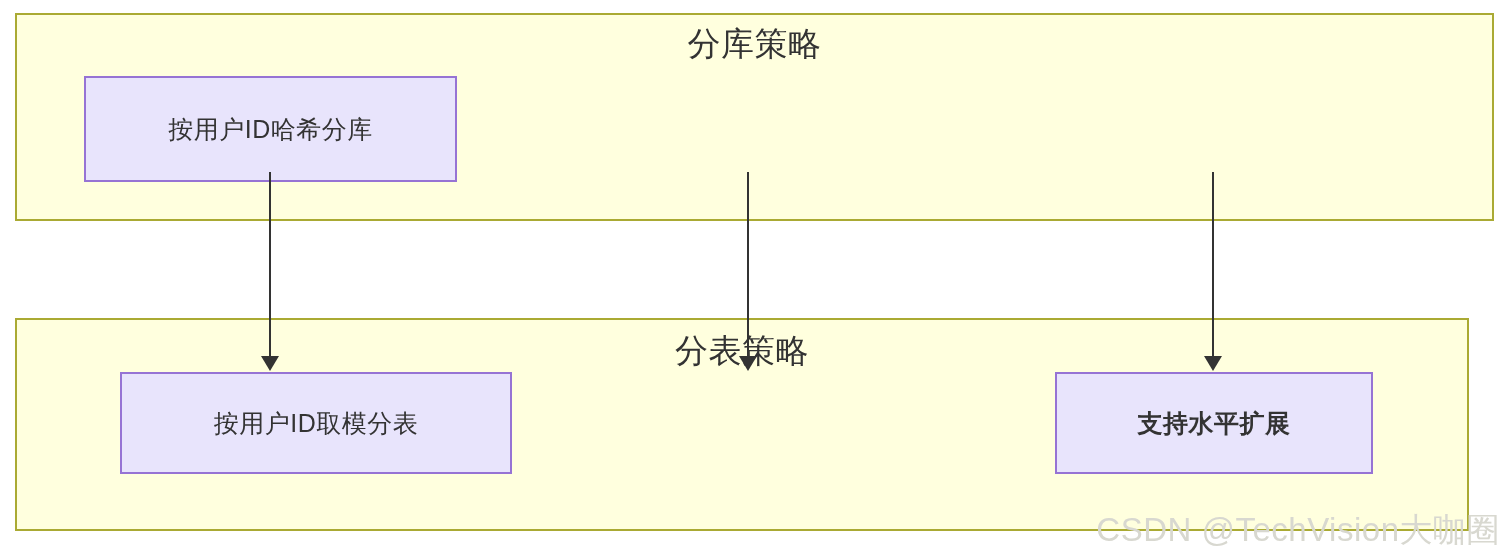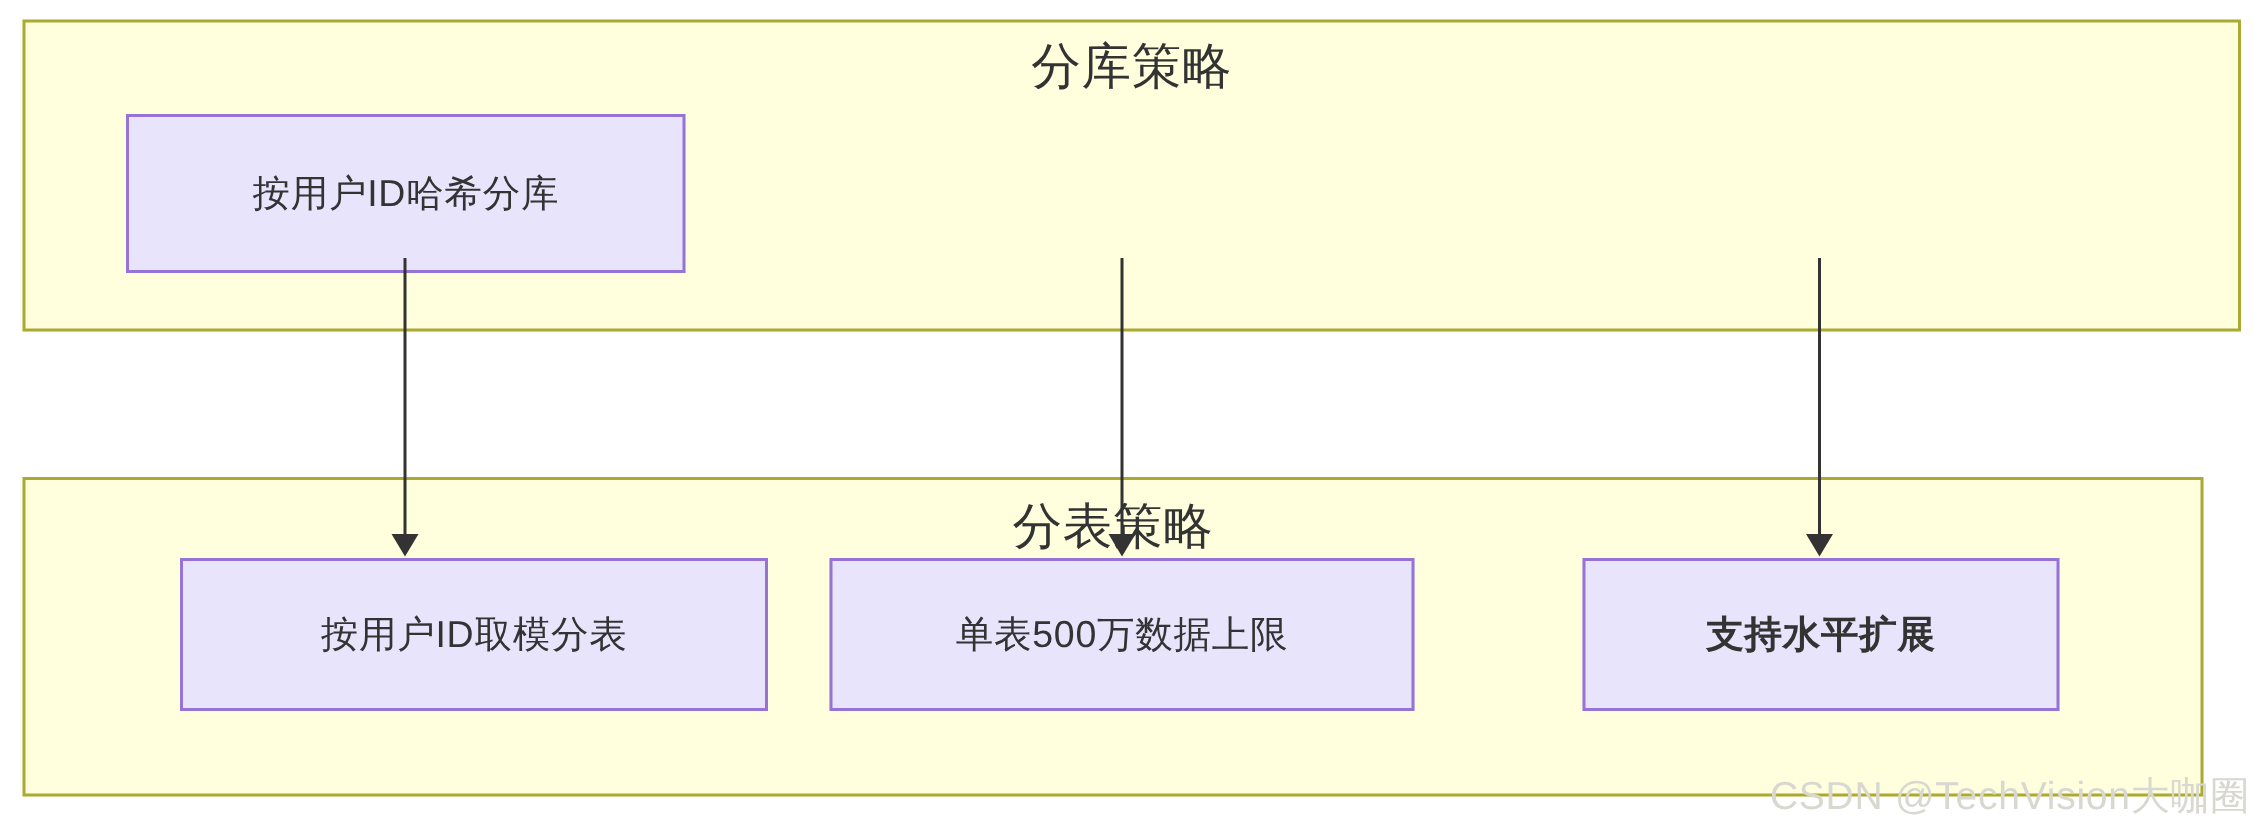--- a/index.html
+++ b/index.html
@@ -73,21 +73,21 @@
     width: 0;
     height: 0;
     border-left: 9px solid transparent;
     border-right: 9px solid transparent;
     border-top: 15px solid #333333;
   }
   .watermark {
     position: absolute;
     right: 8px;
     bottom: 2px;
-    font-size: 26px;
+    font-size: 33px;
     line-height: 32px;
     color: #d8d8d0;
     white-space: nowrap;
     letter-spacing: 0.5px;
     user-select: none;
   }
 </style>
 </head>
 <body>
 
@@ -104,23 +104,20 @@
 
 
   <div id="group-bottom" class="container-group">
     <div class="group-title">分表策略</div>
   </div>
 
   <div class="node" style="left:84px; top:372px; width:392px; height:102px;margin-left:36px;">
     <span>按用户ID取模分表</span>
   </div>
 
-  <div class="node" style="left:553px; top:372px; width:390px; height:102px;">
-    <span>单表500万数据上限</span>
-  </div>
 
   <div class="node" style="left:1055px; top:372px; width:318px; height:102px;font-weight:bold;">
     <span>支持水平扩展</span>
   </div>
 
   <div class="edge-line" style="left:269px; top:172px; height:186px;"></div>
   <div class="edge-head" style="left:261px; top:356px;"></div>
 
   <div class="edge-line" style="left:747px; top:172px; height:186px;"></div>
   <div class="edge-head" style="left:739px; top:356px;"></div>

